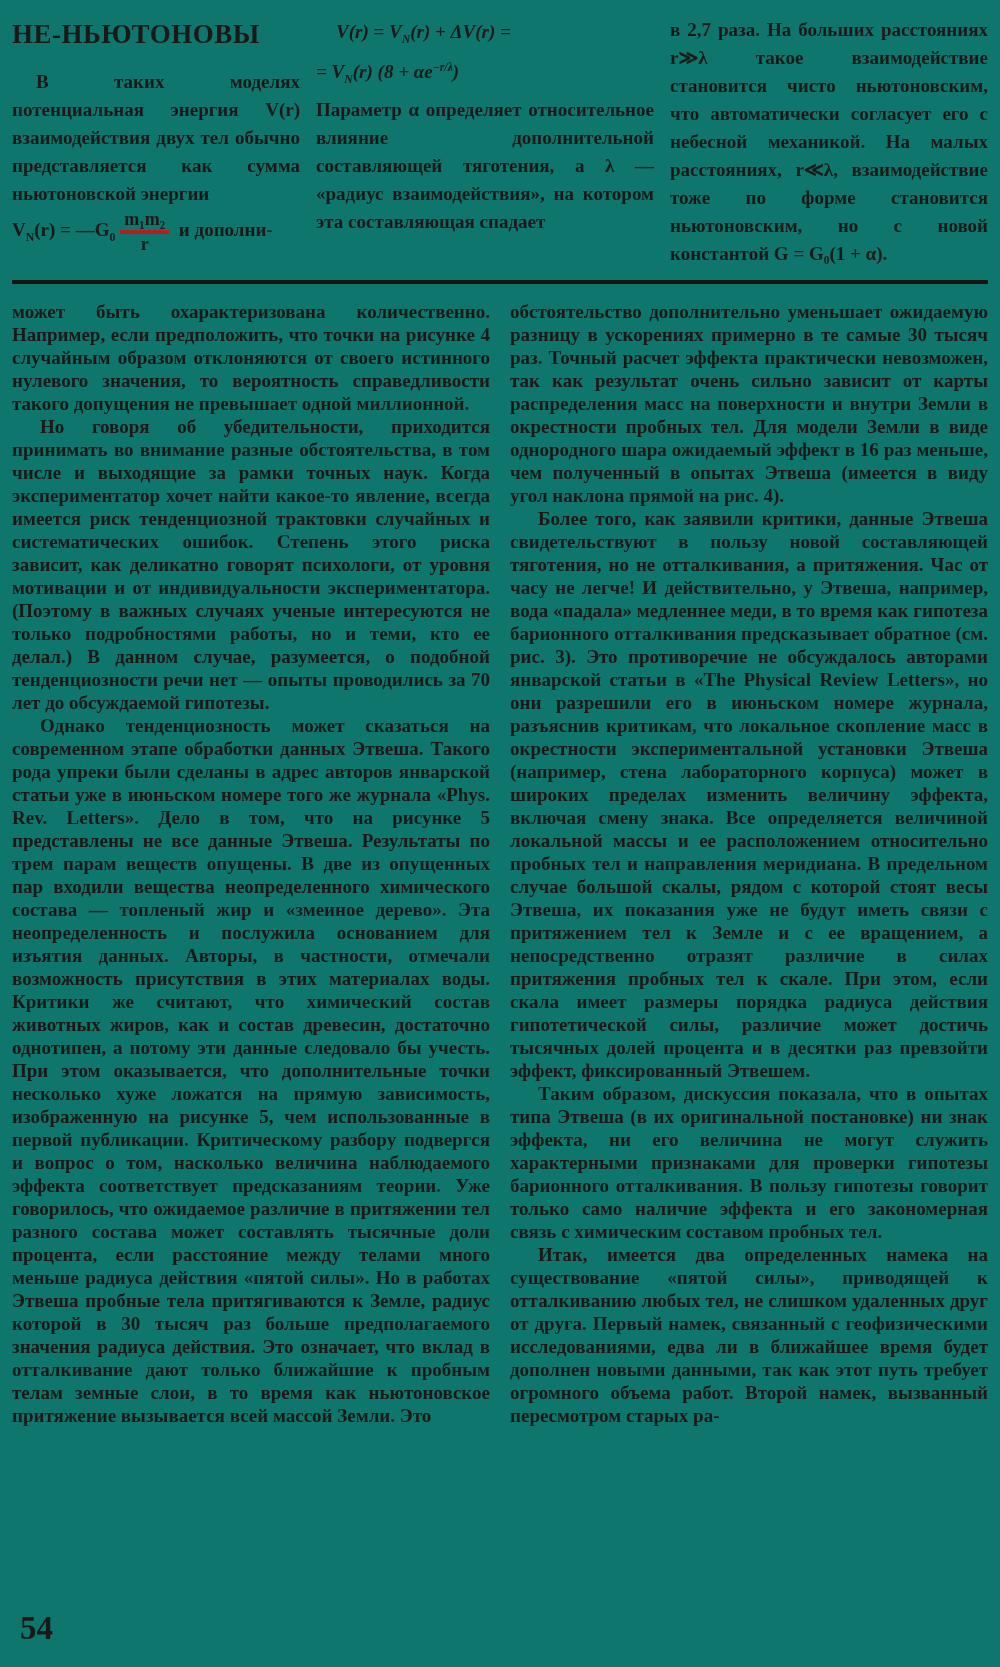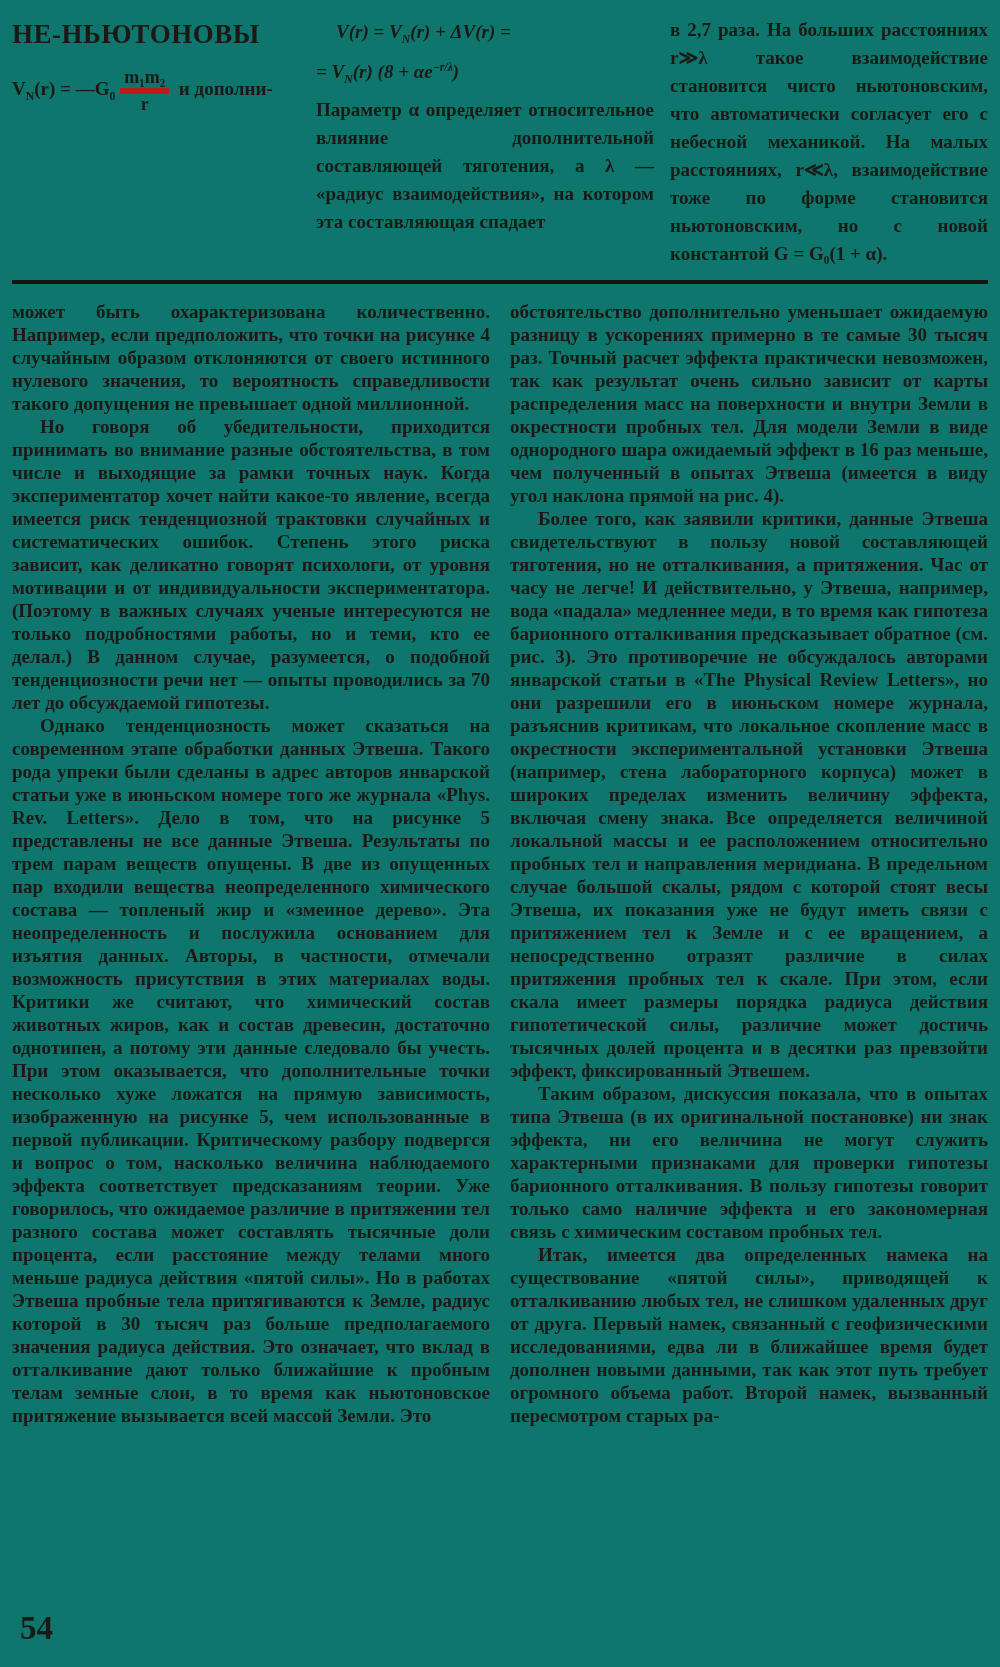--- a/index.html
+++ b/index.html
@@ -45,21 +45,21 @@
     white-space:nowrap;
   }
   .formula .frac{
     display:inline-block;
     vertical-align:middle;
     text-align:center;
     margin:0 5px;
     line-height:1.05;
     font-size:18px;
   }
-  .formula .frac .num{display:block;border-bottom:6px solid #b91c1c;padding:0 4px 1px;}
+  .formula .frac .num{display:block;border-bottom:4px solid #b91c1c;padding:0 4px 1px;}
   .formula .frac .den{display:block;padding-top:1px;}
   sub{font-size:0.62em;}
   sup{font-size:0.62em;}
   .f-line{display:block;font-style:italic;}
   .f-line.ind{padding-left:20px;}
   
   .divider{
     border:none;
     border-top:4px solid #161412;
     margin:12px 0 16px 0;
@@ -90,20 +90,21 @@
 </style>
 </head>
 <body>
 
 <div class="page">
 
   <div class="header-section">
 
     <div class="hcol">
       <h1 class="article-title"><span>НЕ-НЬЮТОНОВЫ</span><br></h1>
+      <p class="hpara indent">В таких моделях потенциальная энергия V(r) взаимодействия двух тел обычно представляется как сумма ньютоновской энергии</p>
       <div class="formula"><span>V</span><sub>N</sub><span>(r) = —G</span><sub>0</sub><span class="frac"><span class="num">m₁m₂</span><span class="den">r</span></span><span> и дополни-</span></div>
     </div>
 
     <div class="hcol">
       <div class="formula">
         <span class="f-line ind"><span>V(r) = V</span><sub>N</sub><span>(r) + ΔV(r) =</span></span>
         <span class="f-line"><span>= V</span><sub>N</sub><span>(r) (8 + αe</span><sup>−r/λ</sup><span>)</span></span>
       </div>
       <p class="hpara">Параметр α определяет относительное влияние дополнительной составляющей тяготения, а λ — «радиус взаимодействия», на котором эта составляющая спадает</p>
     </div>

